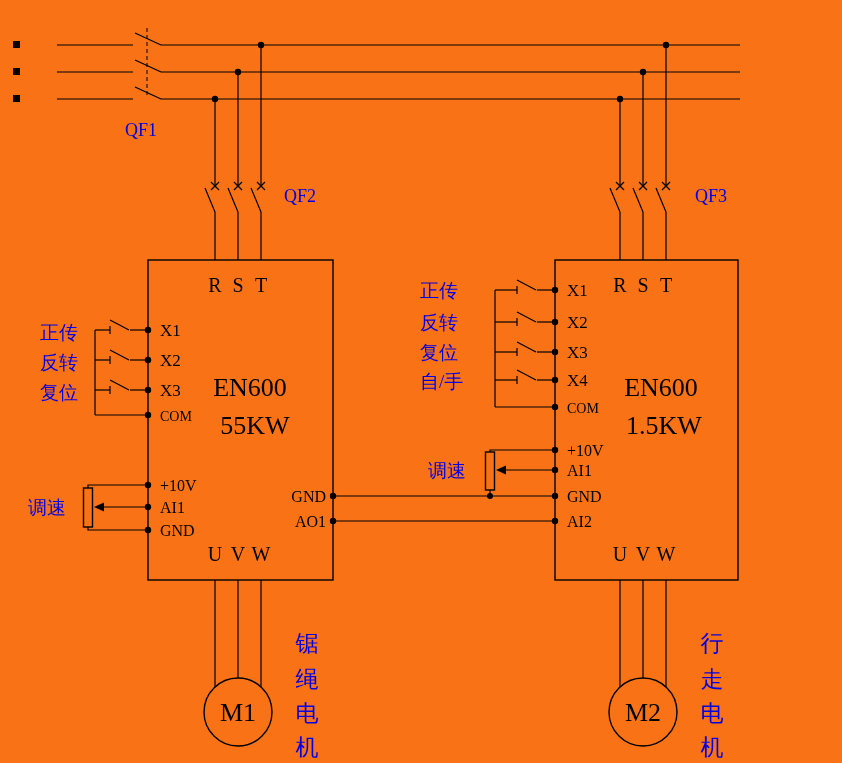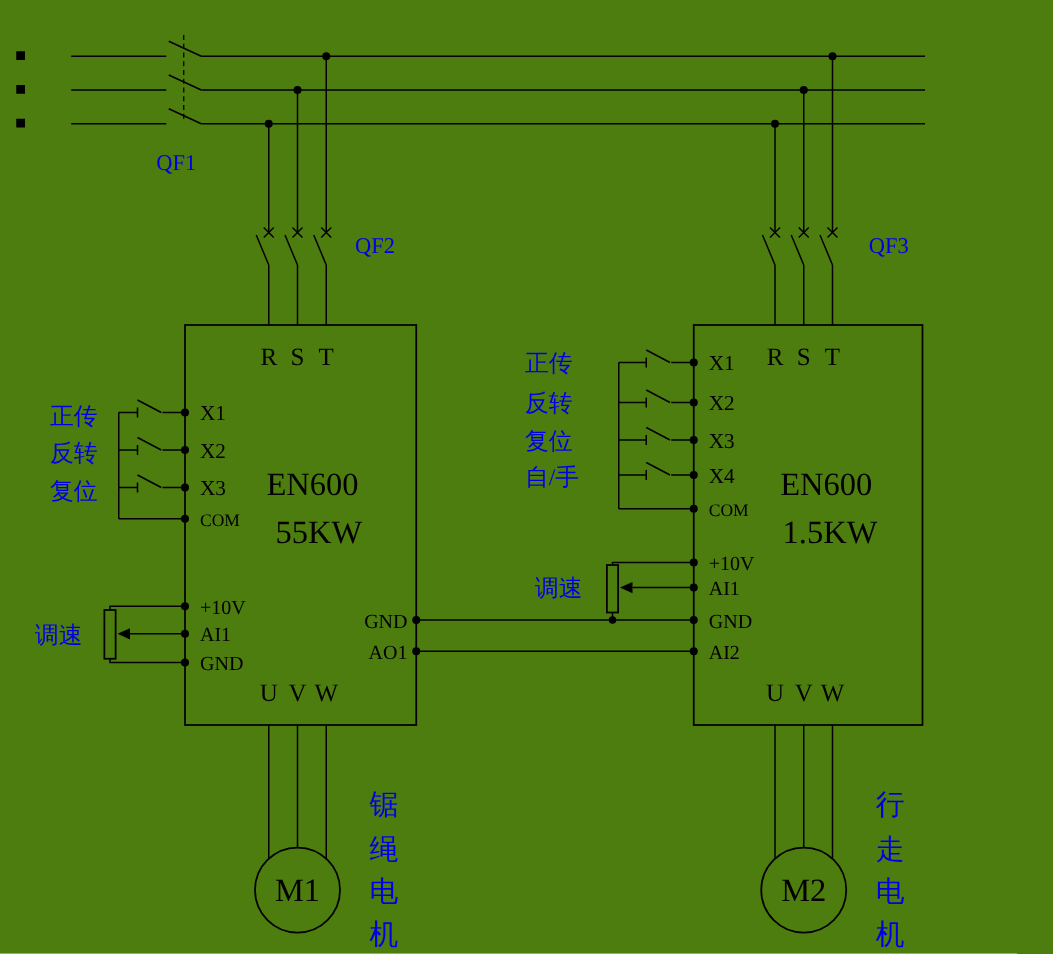--- a/index.html
+++ b/index.html
@@ -1,16 +1,16 @@
 <!DOCTYPE html>
 <html><head>
 <meta charset="utf-8">
 <style>
   html,body{margin:0;padding:0;background:#ffffff;}
-  .canvas{position:relative;width:842px;height:763px;background:#4d7c0f;overflow:hidden;
+  .canvas{position:relative;width:842px;height:763px;background:#f97316;overflow:hidden;
           font-family:"Liberation Serif","DejaVu Serif",serif;}
   svg{position:absolute;left:0;top:0;}
   .wire{stroke:#000000;stroke-width:1.2;fill:none;}
   .dash{stroke-dasharray:4 3;stroke-width:1;}
   .box{fill:none;stroke:#000000;stroke-width:1.4;}
   .dot{fill:#000000;stroke:none;}
   text{font-family:"Liberation Serif","DejaVu Serif",serif;fill:#000000;}
   .blue{fill:#0000e6;}
   .s14{font-size:14px}.s16{font-size:16px}.s17{font-size:17px}.s18{font-size:18px}
   .s19{font-size:19px}.s20{font-size:20px}.s23{font-size:23px}.s26{font-size:26px}

